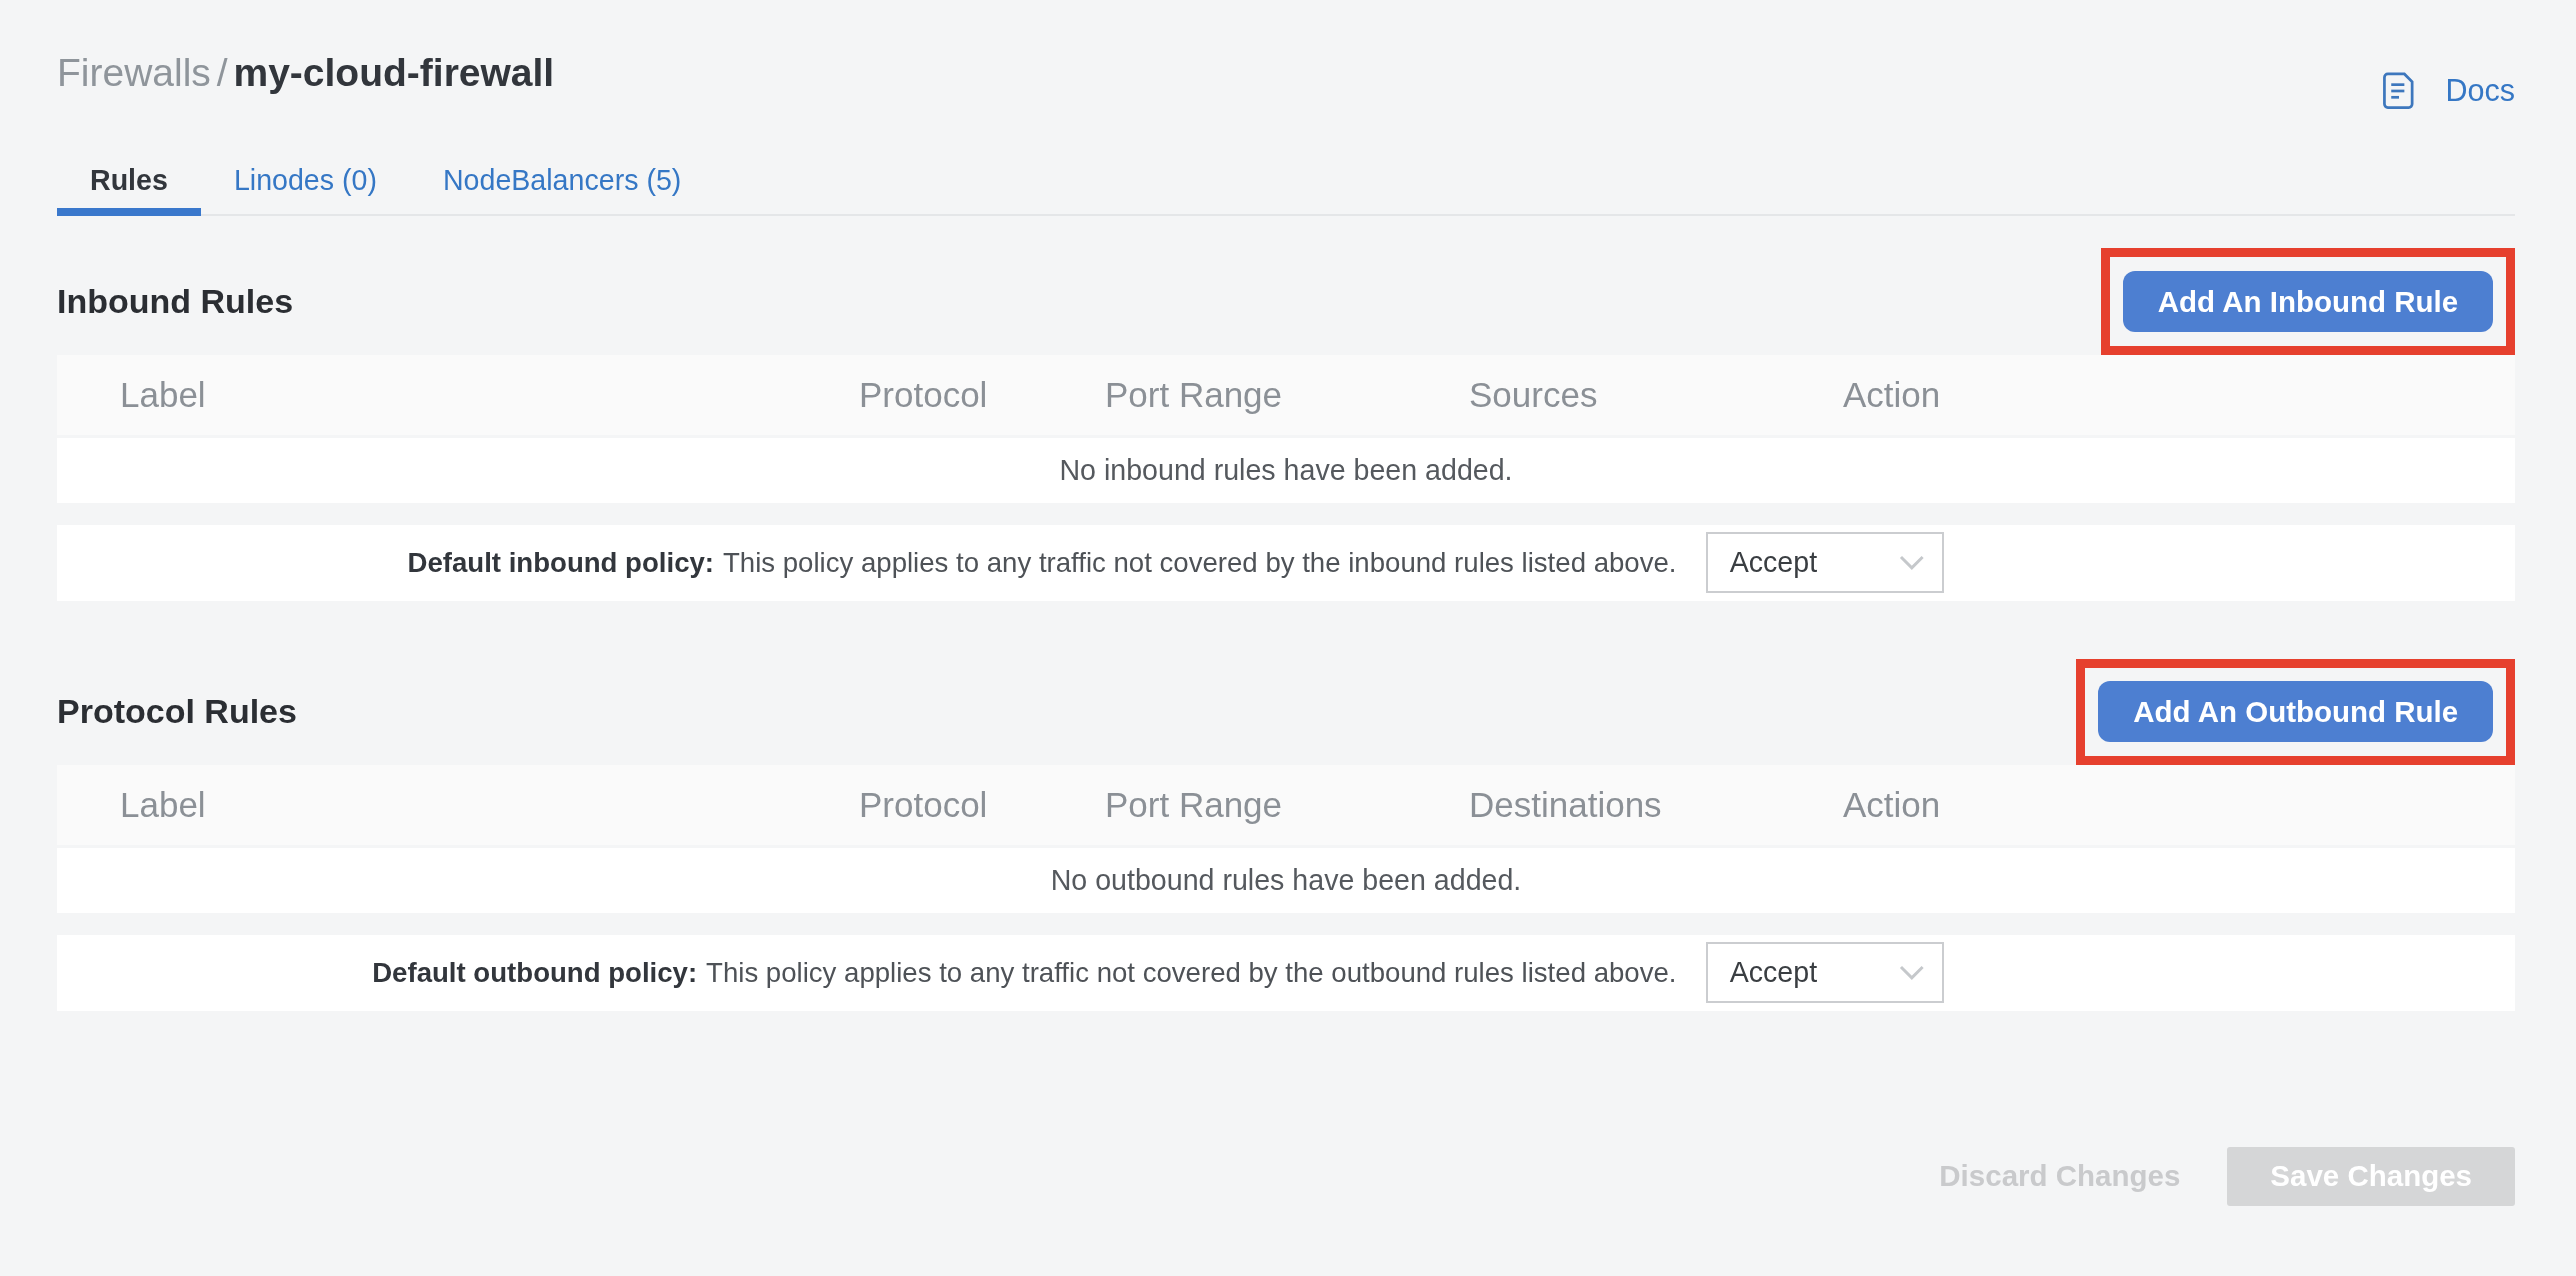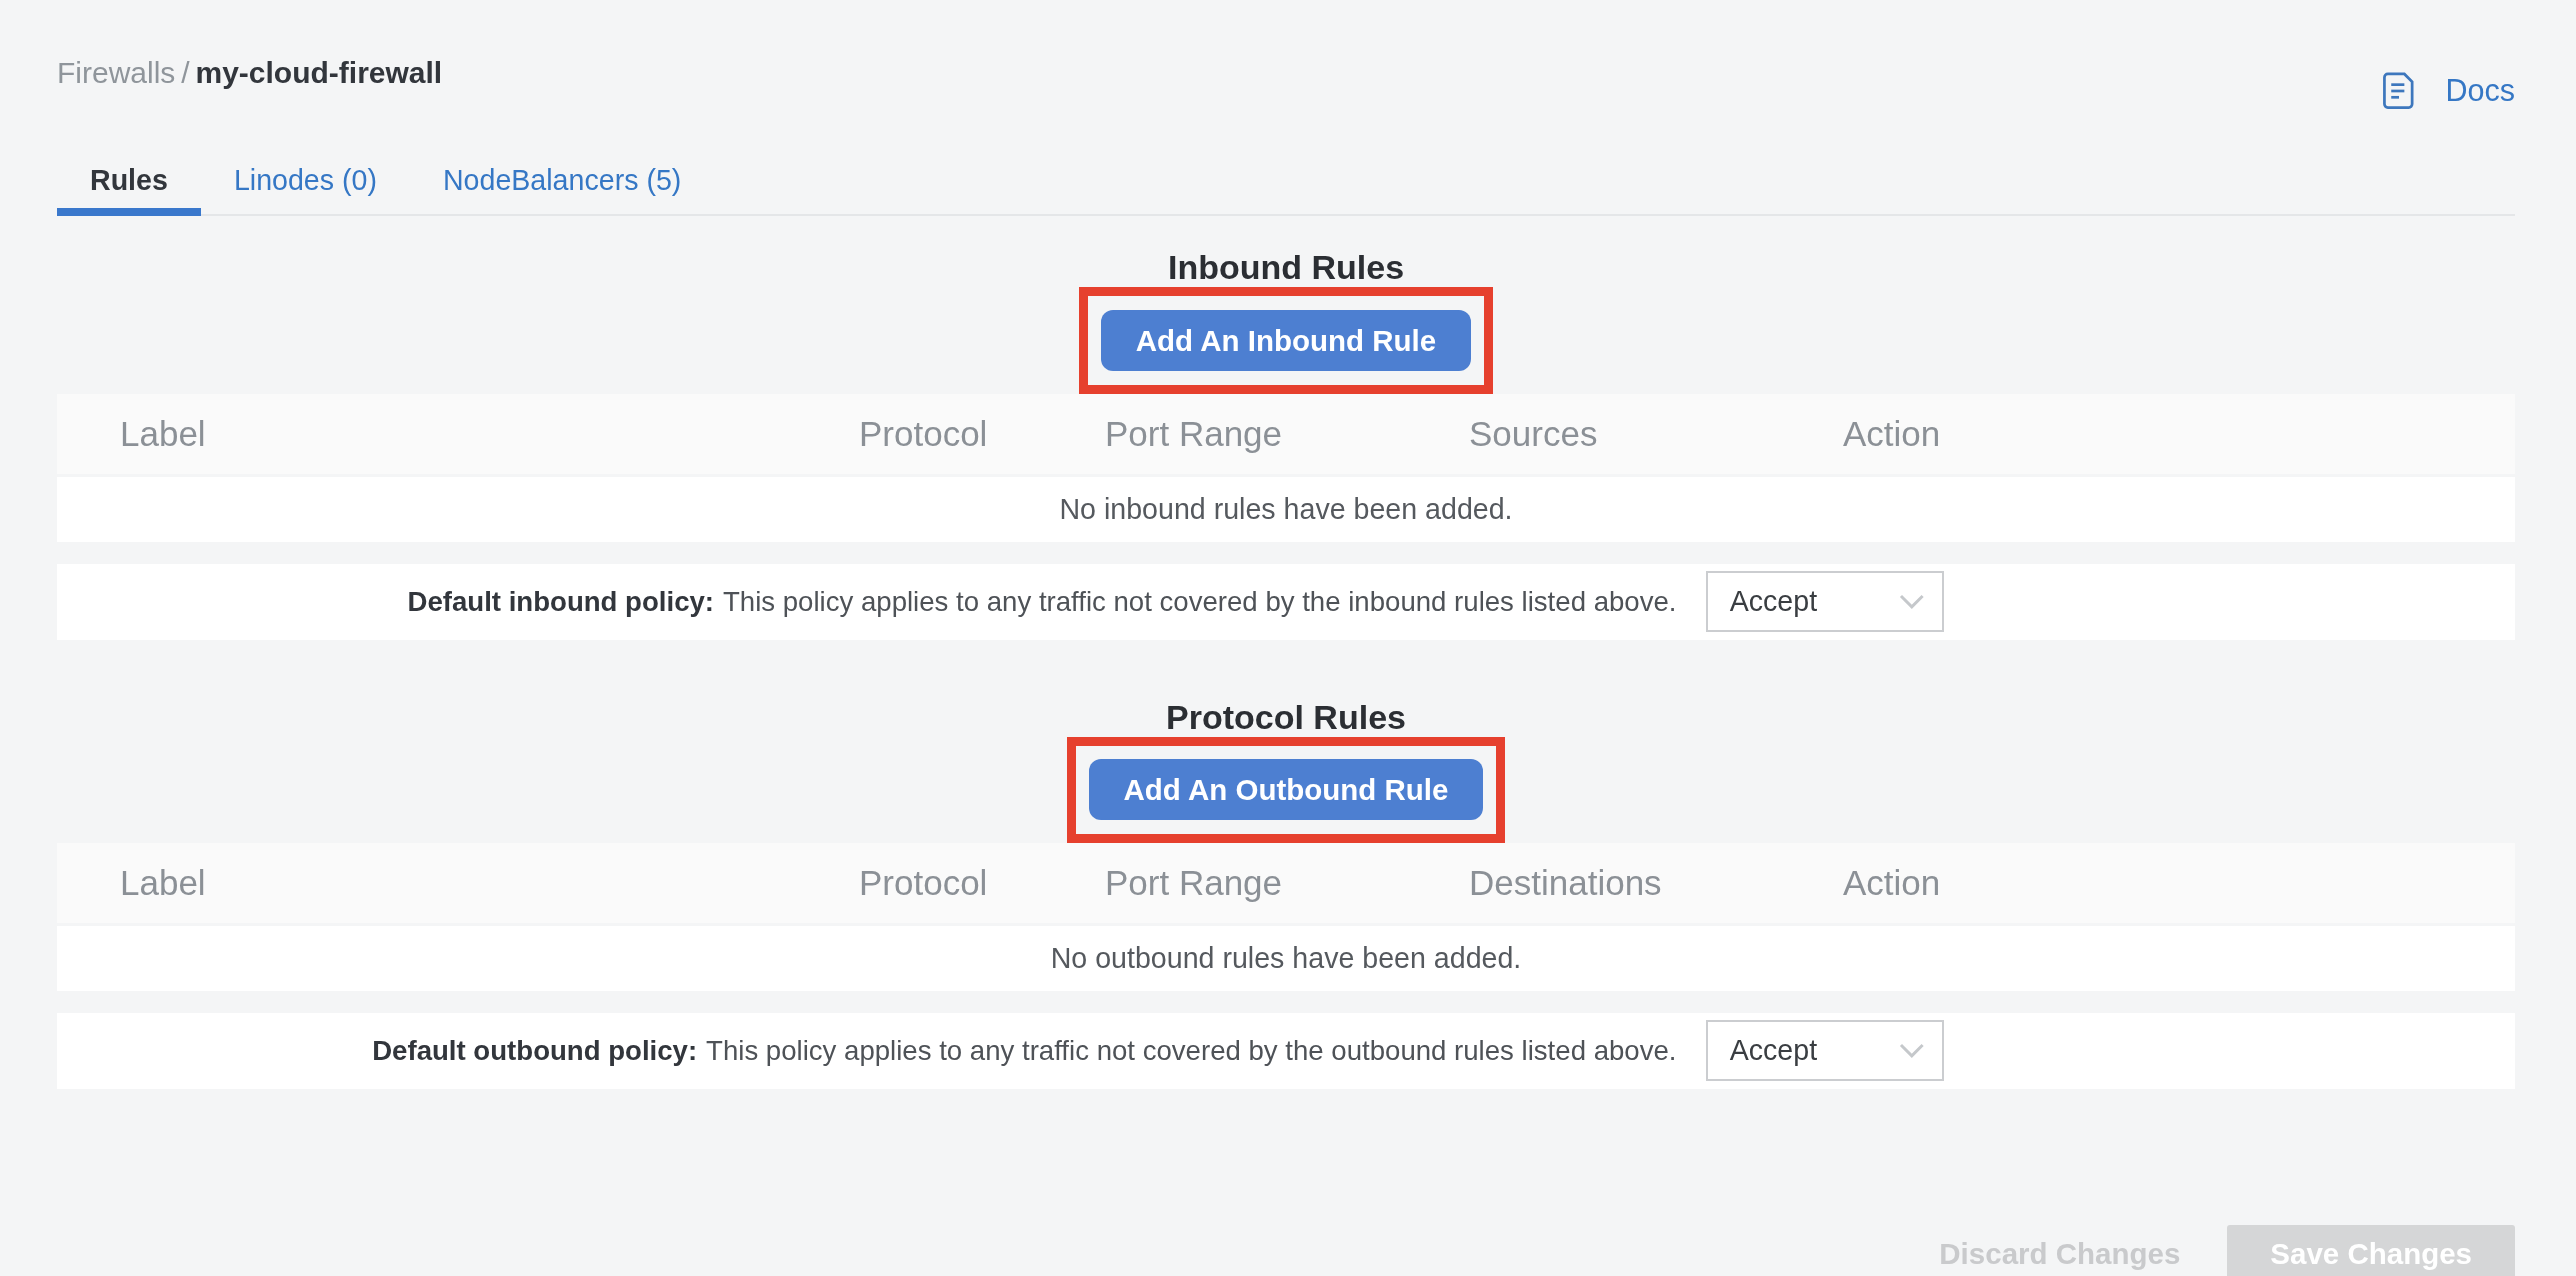--- a/index.html
+++ b/index.html
@@ -7,38 +7,38 @@
   body {
     background: #f4f5f6;
     font-family: "Liberation Sans", "DejaVu Sans", sans-serif;
     color: #32363c;
     overflow: hidden;
   }
   .page { width: 2576px; height: 1276px; padding: 51px 61px 0 57px; position: relative; }
 
   
   .topbar { display: flex; justify-content: space-between; align-items: flex-start; }
-  .breadcrumb { font-size: 30px; line-height: 43px; text-align: right; }
+  .breadcrumb { font-size: 39px; line-height: 43px; text-align: right; }
   .crumb-root { color: #8f959b; }
   .crumb-sep { color: #8f959b; padding: 0 5.9px; }
   .crumb-current { color: #32363c; font-weight: 700; }
   .docs-link { display: flex; align-items: center; gap: 29px; margin-top: 20px; cursor: pointer; }
   .docs-label { color: #3577c5; font-size: 30.5px; }
 
   
   .tabs { margin-top: 53px; display: flex; border-bottom: 2px solid #e4e6e8; }
   .tab {
     font-size: 28.6px; line-height: 35px; padding: 0 33px 9.8px 33px;
     border-bottom: 8.9px solid transparent; margin-bottom: -2px; cursor: pointer;
     color: #3577c5;
   }
   .tab.active { color: #32363c; font-weight: 700; border-bottom-color: #3a78cc; }
 
   
-  .section-header { display: flex; justify-content: space-between; align-items: center; flex-direction: column; }
+  .section-header { display: flex; justify-content: space-between; align-items: center; }
   .section-header.first { margin-top: 32.5px; }
   .section-header.second { margin-top: 58px; }
   .section-title { font-size: 34px; font-weight: 700; color: #2b2e33; }
   .annotation-box { border: 9.8px solid #e6402e; padding: 13.8px 12.8px; background: transparent; }
   .primary-btn {
     display: block; height: 61px; padding: 0 35px; border: none; border-radius: 12px;
     background: #4d7fd1; color: #ffffff; font-family: inherit;
     font-size: 29.5px; font-weight: 700; cursor: pointer; white-space: nowrap;
   }
 

